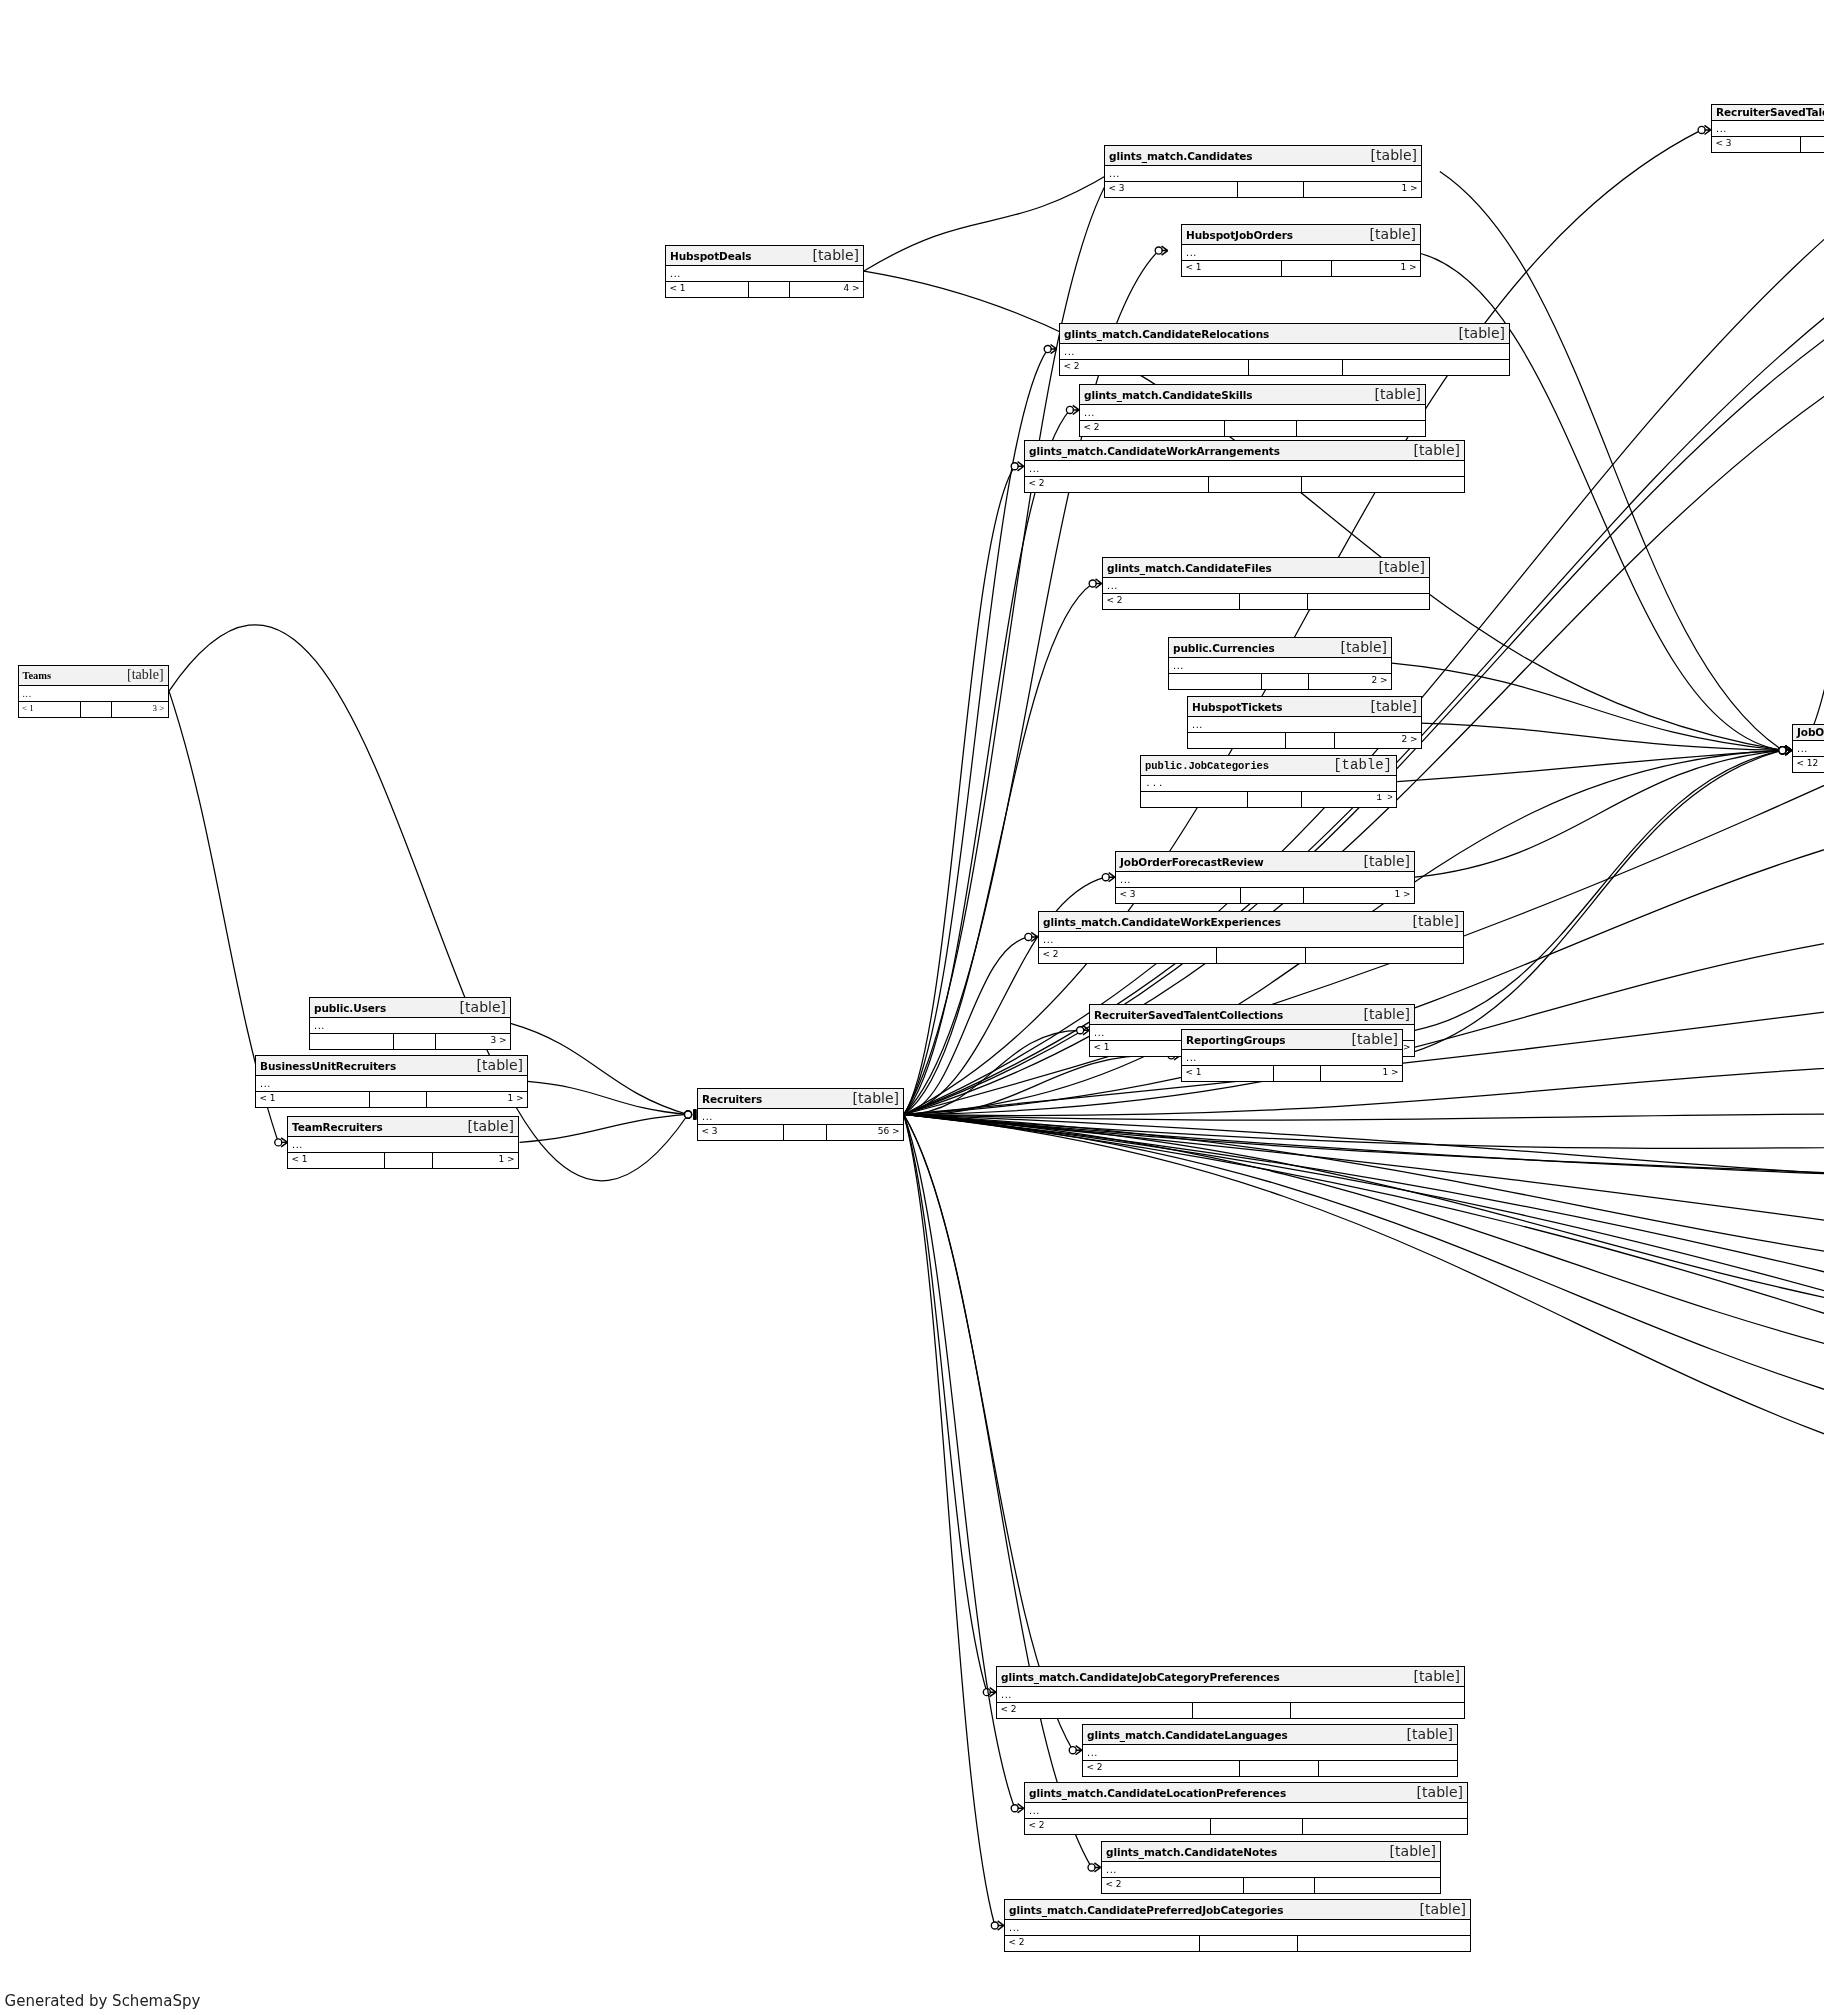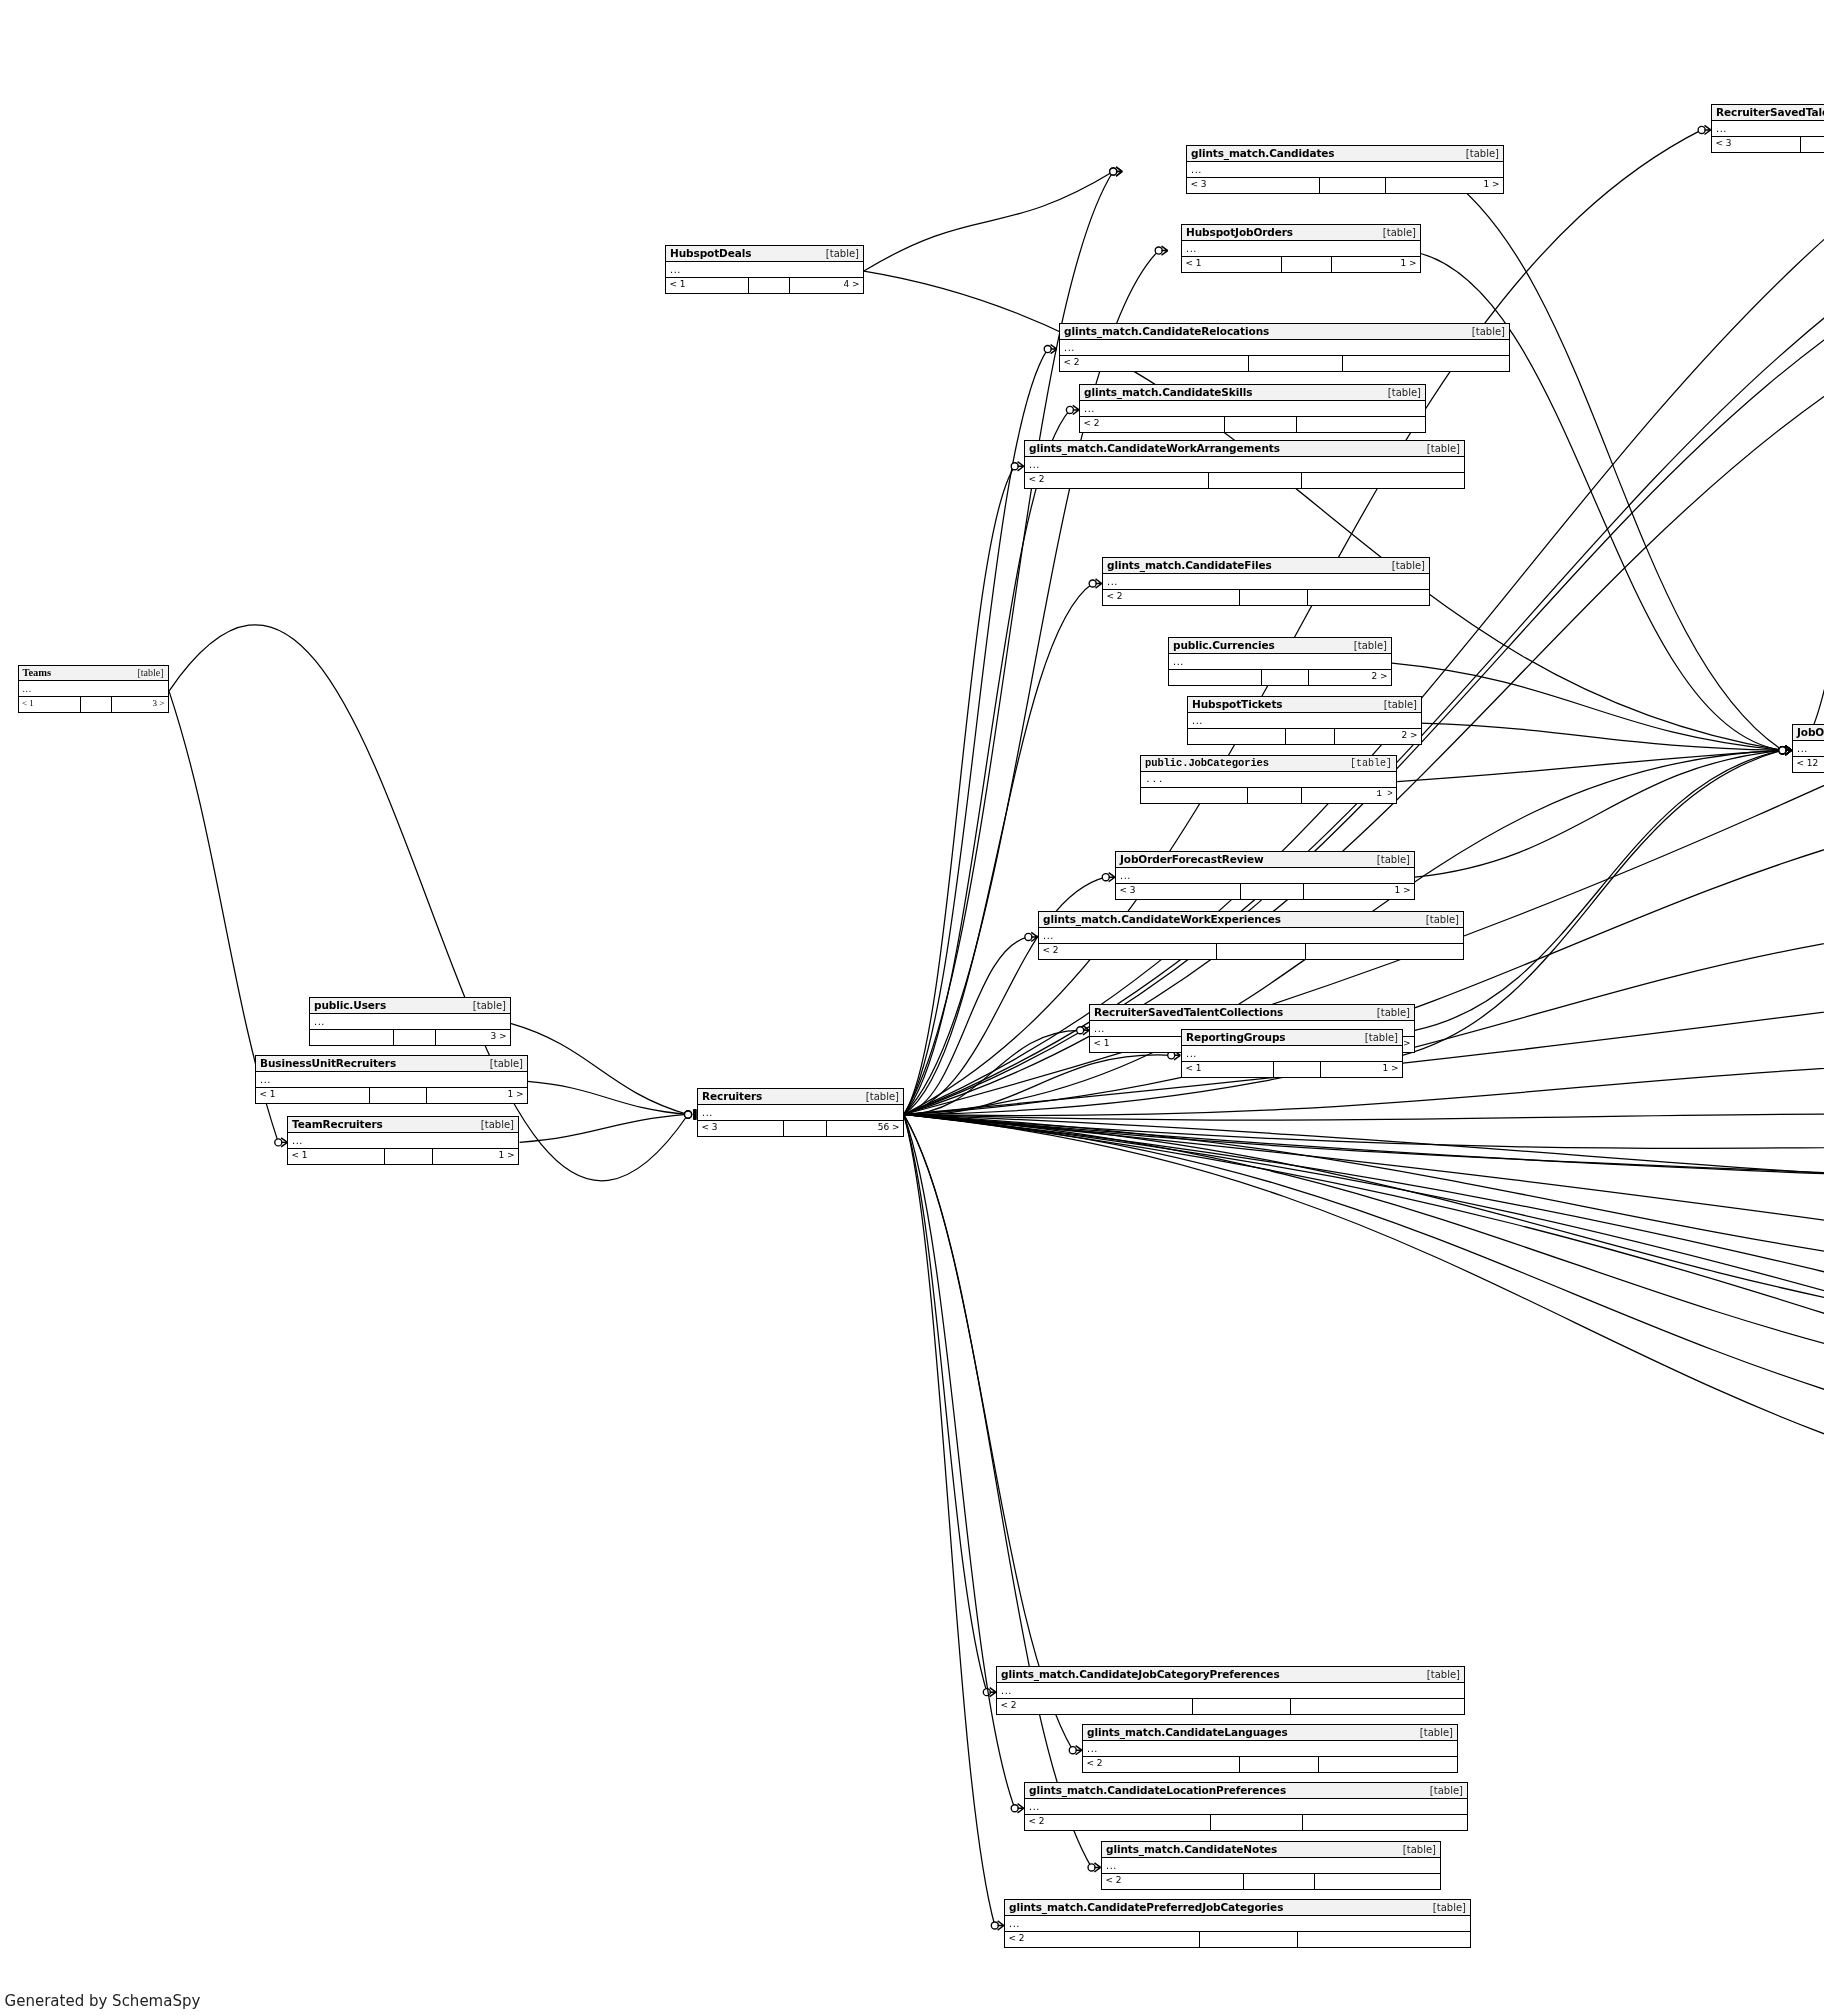--- a/index.html
+++ b/index.html
@@ -34,21 +34,21 @@
     padding:1.1px 4px 1.7px 4px;
     white-space:nowrap;
   }
   .tname{
     font-weight:bold;
     font-size:10.5px;
     letter-spacing:-0.1px;
     color:#000;
   }
   .ttag{
-    font-size:10px;
+    font-size:14px;
     color:#222;
     padding-left:8px;
   }
   .tellipsis{
     height:16px;
     line-height:15px;
     padding-left:4px;
     font-size:9.7px;
     color:#000;
     letter-spacing:0.6px;
@@ -376,21 +376,21 @@
       <div class="tbl" style="left: 1711px; top: 104px; width: 215px;">
         <div class="thead">
           <span class="tname">RecruiterSavedTalents</span>
         </div>
         <div class="tellipsis">...</div>
         <div class="tfoot">
           <div class="c left">&lt; 3</div>
           <div class="c mid"></div>
         </div>
       </div>
-      <div class="tbl" style="left: 1186px; top: 145px; width: 318px;">
+      <div class="tbl" style="left: 1104px; top: 145px; width: 318px;">
         <div class="thead">
           <span class="tname">glints_match.Candidates</span>
           <span class="ttag">[table]</span>
         </div>
         <div class="tellipsis">...</div>
         <div class="tfoot">
           <div class="c left">&lt; 3</div>
           <div class="c mid"></div>
           <div class="c right">1 &gt;</div>
         </div>

